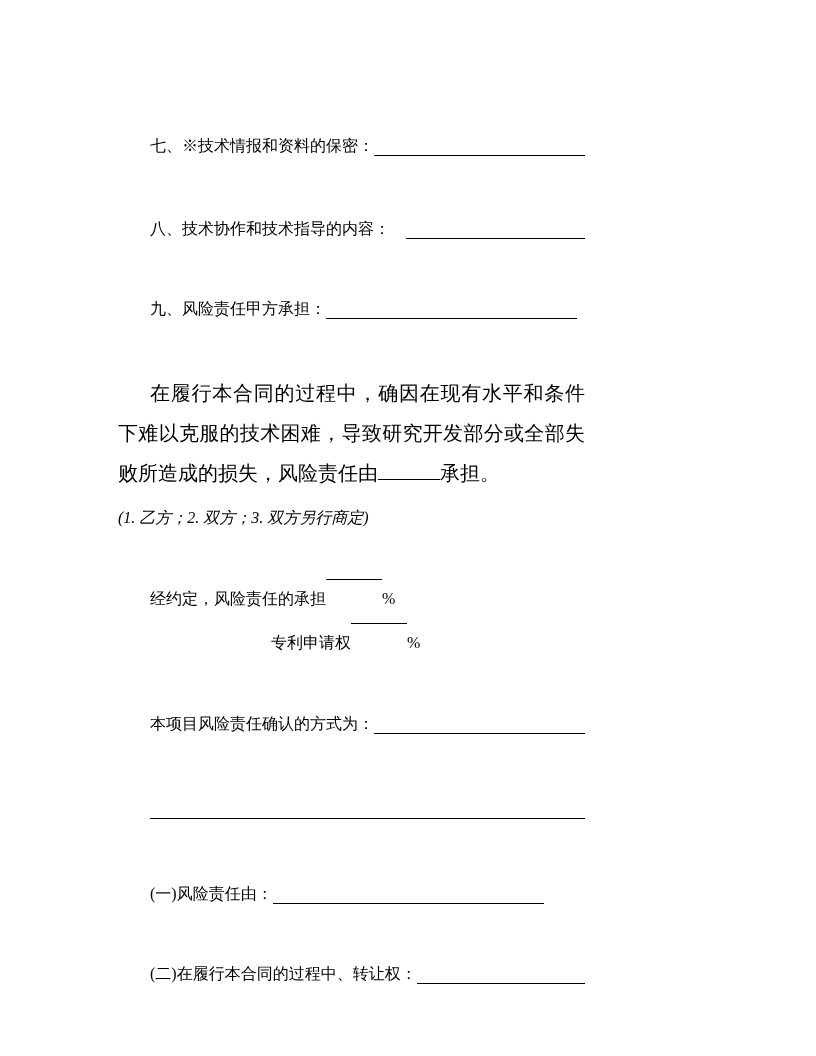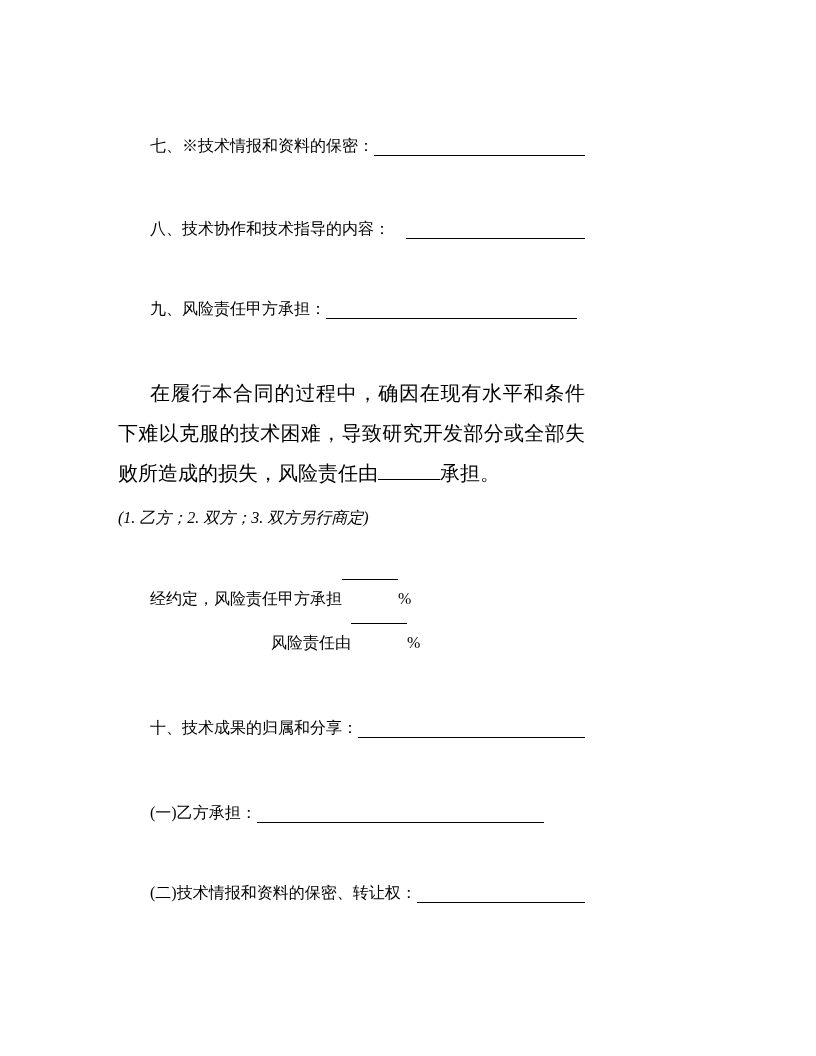--- a/index.html
+++ b/index.html
@@ -79,40 +79,43 @@
     <span class="fill end-8"></span>
   </div>
 
   <p class="para mt-43"><span>在履行本合同的过程中，确因在现有水平和条件下难以克服的技术困难，导致研究开发部分或全部失败所造成的损失，风险责任由</span><span class="blank w60"></span><span>承担。</span></p>
 
   <div class="row mt-4">
     <span class="label">(1. 乙方；2. 双方；3. 双方另行商定)</span>
   </div>
 
   <div class="row indent mt-39">
-    <span class="label">经约定，风险责任甲方承担</span>
+    <span class="label">经约定，风险责任的承担</span>
     <span class="blank w56"></span>
     <span class="label">%</span>
   </div>
 
   <div class="row mt-2 ml-153">
-    <span class="label">风险责任由</span>
+    <span class="label">专利申请权</span>
     <span class="blank w56"></span>
     <span class="label">%</span>
   </div>
 
-
-  <div class="row indent mt-43">
-    <span class="label">十、技术成果的归属和分享：</span>
+  <div class="row indent mt-39">
+    <span class="label">本项目风险责任确认的方式为：</span>
     <span class="fill"></span>
   </div>
 
   <div class="row indent mt-43">
-    <span class="label">(一)乙方承担：</span>
+    <span class="fill"></span>
+  </div>
+
+  <div class="row indent mt-43">
+    <span class="label">(一)风险责任由：</span>
     <span class="fill end-41"></span>
   </div>
 
   <div class="row indent mt-38">
-    <span class="label">(二)技术情报和资料的保密、转让权：</span>
+    <span class="label">(二)在履行本合同的过程中、转让权：</span>
     <span class="fill"></span>
   </div>
 
 </div>
 
 </body></html>

